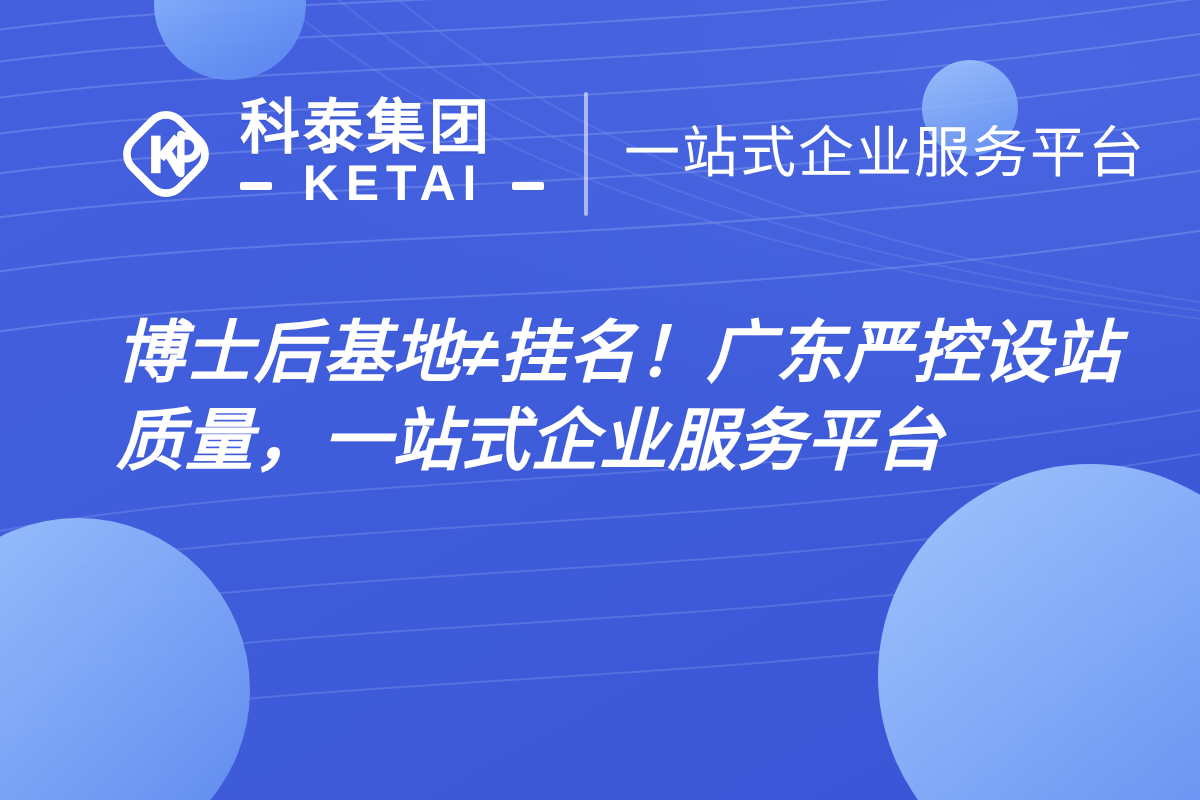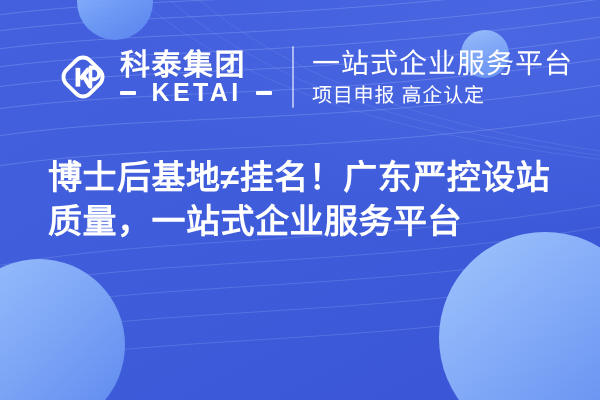--- a/index.html
+++ b/index.html
@@ -157,24 +157,25 @@
     line-height: 24px;
     font-weight: 400;
     letter-spacing: .8px;
     white-space: nowrap;
     margin-top: 3px;
   }
 
   
   .headline {
     position: absolute;
-    left: 48px;
+    left: 58px;
     top: 155px;
     width: 500px;
     z-index: 4;
+    font-style: italic;
   }
   .headline-line {
     color: #ffffff;
     font-size: 34px;
     line-height: 44px;
     font-weight: 700;
     letter-spacing: .5px;
     white-space: nowrap;
   }
 </style>
@@ -252,21 +253,20 @@
           <span class="logo-en">KETAI</span>
           <span class="logo-dash"></span>
         </div>
       </div>
     </div>
 
     <span class="divider"></span>
 
     <div class="tagline">
       <div class="tagline-main">一站式企业服务平台</div>
-      <div class="tagline-sub">项目申报 高企认定</div>
     </div>
   </div>
 
   <div class="headline">
     <div class="headline-line">博士后基地≠挂名！广东严控设站</div>
     <div class="headline-line">质量，一站式企业服务平台</div>
   </div>
 
 </div>
 

